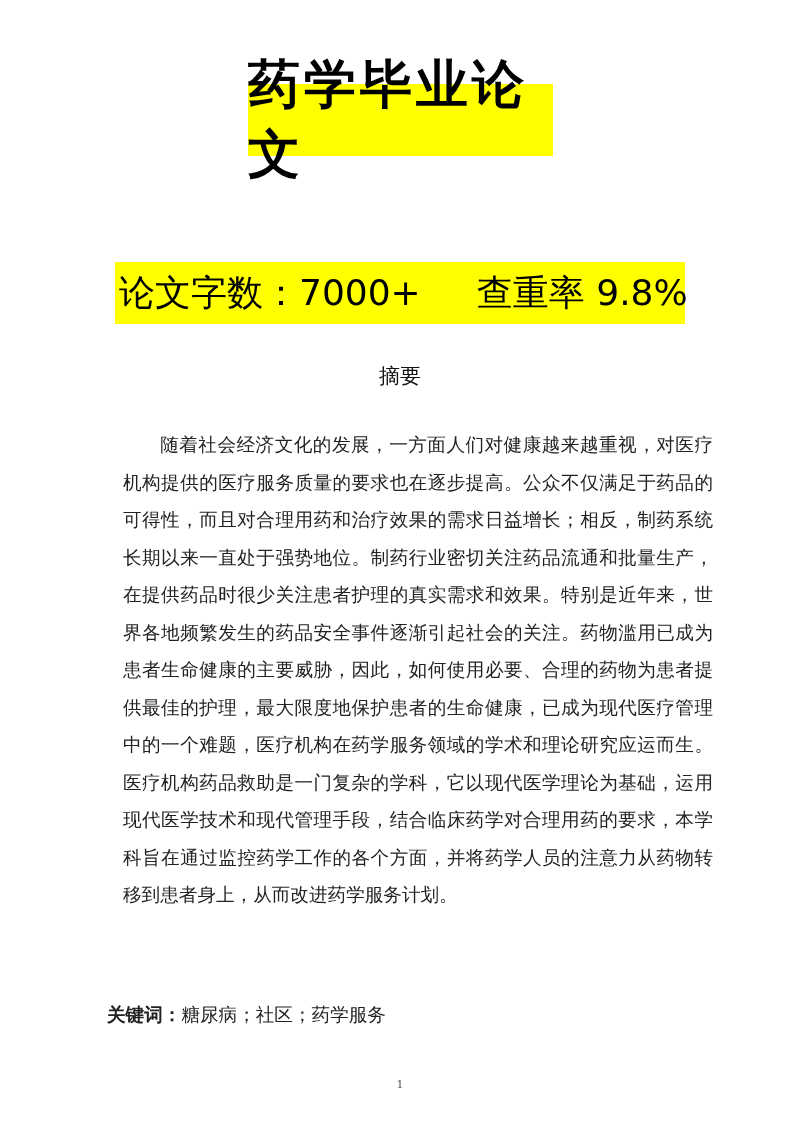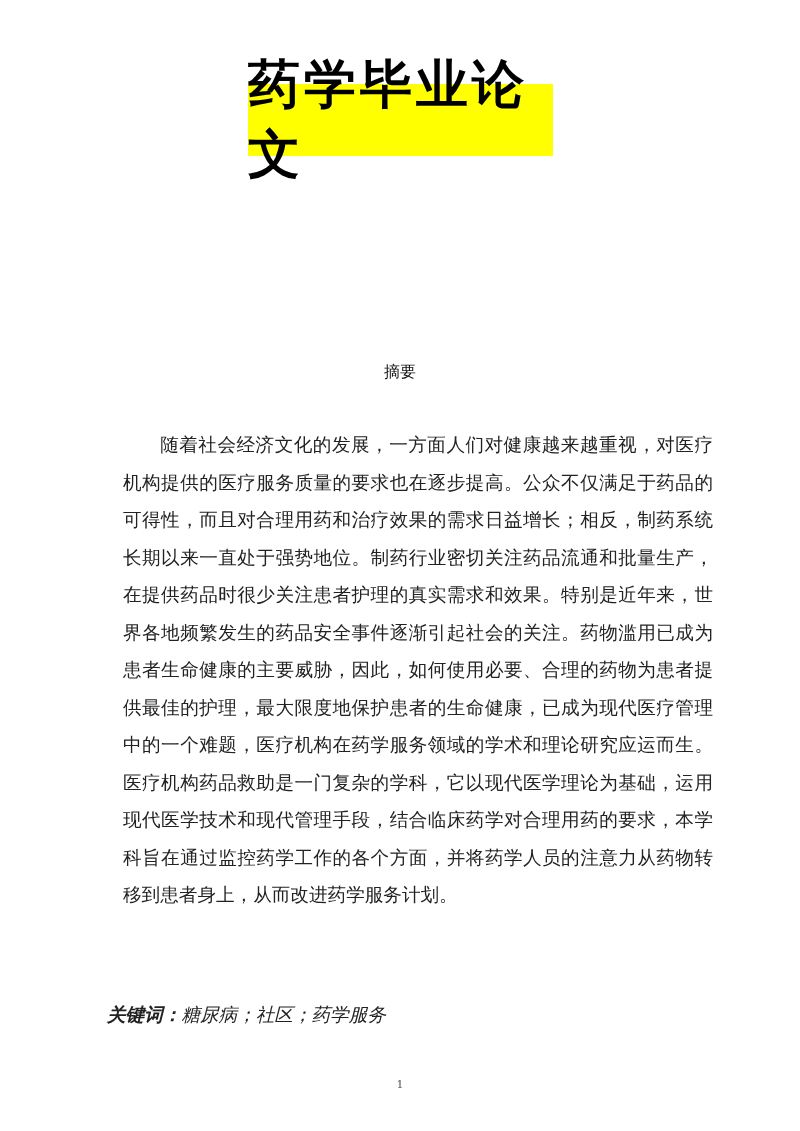--- a/index.html
+++ b/index.html
@@ -16,44 +16,48 @@
   }
   .banner-stats {
     position: absolute; left: 115px; top: 262px; width: 570px; height: 62px;
     background: #ffff00; display: flex; align-items: center;
     font-family: "DejaVu Sans", sans-serif; font-size: 36px; color: #000; white-space: nowrap;
   }
   .banner-stats .wc { margin-left: 4px; }
   .banner-stats .dup { margin-left: 56px; }
   .abstract-heading {
     position: absolute; left: 0; top: 362px; width: 800px; text-align: center;
-    font-family: Liberation Mono, monospace; font-size: 16px; color: #111;
+    font-family: Liberation Mono, monospace; font-size: 21px; color: #111;
   }
   .body-text {
     position: absolute; left: 123px; top: 426px; width: 590px;
     font-family: "DejaVu Serif", serif; font-size: 18.6px; line-height: 37.5px; color: #222;
     text-align: justify; text-indent: 2em; margin: 0;
   }
   .keywords {
     position: absolute; left: 107px; top: 1000px; width: 590px;
-    font-family: "DejaVu Serif", serif; font-size: 18.6px; line-height: 30px; color: #222; font-style: italic;
+    font-family: "DejaVu Serif", serif; font-size: 18.6px; line-height: 30px; color: #222;
   }
   .keywords .kw-label { font-family: "DejaVu Sans", sans-serif; font-weight: bold; }
   .page-number {
     position: absolute; left: 0; top: 1078px; width: 800px; text-align: center;
     font-family: "DejaVu Serif", serif; font-size: 11px; color: #555;
   }
 </style>
 </head>
 <body>
 
 <div class="page">
   <div class="banner-title">药学毕业论文</div>
 
 
+  <div class="banner-stats">
+    <span class="wc">论文字数：7000+</span>
+    <span class="dup">查重率 9.8%</span>
+  </div>
 
   <div class="abstract-heading">摘要</div>
 
   <p class="body-text">随着社会经济文化的发展，一方面人们对健康越来越重视，对医疗机构提供的医疗服务质量的要求也在逐步提高。公众不仅满足于药品的可得性，而且对合理用药和治疗效果的需求日益增长；相反，制药系统长期以来一直处于强势地位。制药行业密切关注药品流通和批量生产，在提供药品时很少关注患者护理的真实需求和效果。特别是近年来，世界各地频繁发生的药品安全事件逐渐引起社会的关注。药物滥用已成为患者生命健康的主要威胁，因此，如何使用必要、合理的药物为患者提供最佳的护理，最大限度地保护患者的生命健康，已成为现代医疗管理中的一个难题，医疗机构在药学服务领域的学术和理论研究应运而生。医疗机构药品救助是一门复杂的学科，它以现代医学理论为基础，运用现代医学技术和现代管理手段，结合临床药学对合理用药的要求，本学科旨在通过监控药学工作的各个方面，并将药学人员的注意力从药物转移到患者身上，从而改进药学服务计划。</p>
 
   <div class="keywords">
     <span class="kw-label">关键词：</span><span>糖尿病；社区；药学服务</span>
   </div>
 
   <div class="page-number">1</div>

